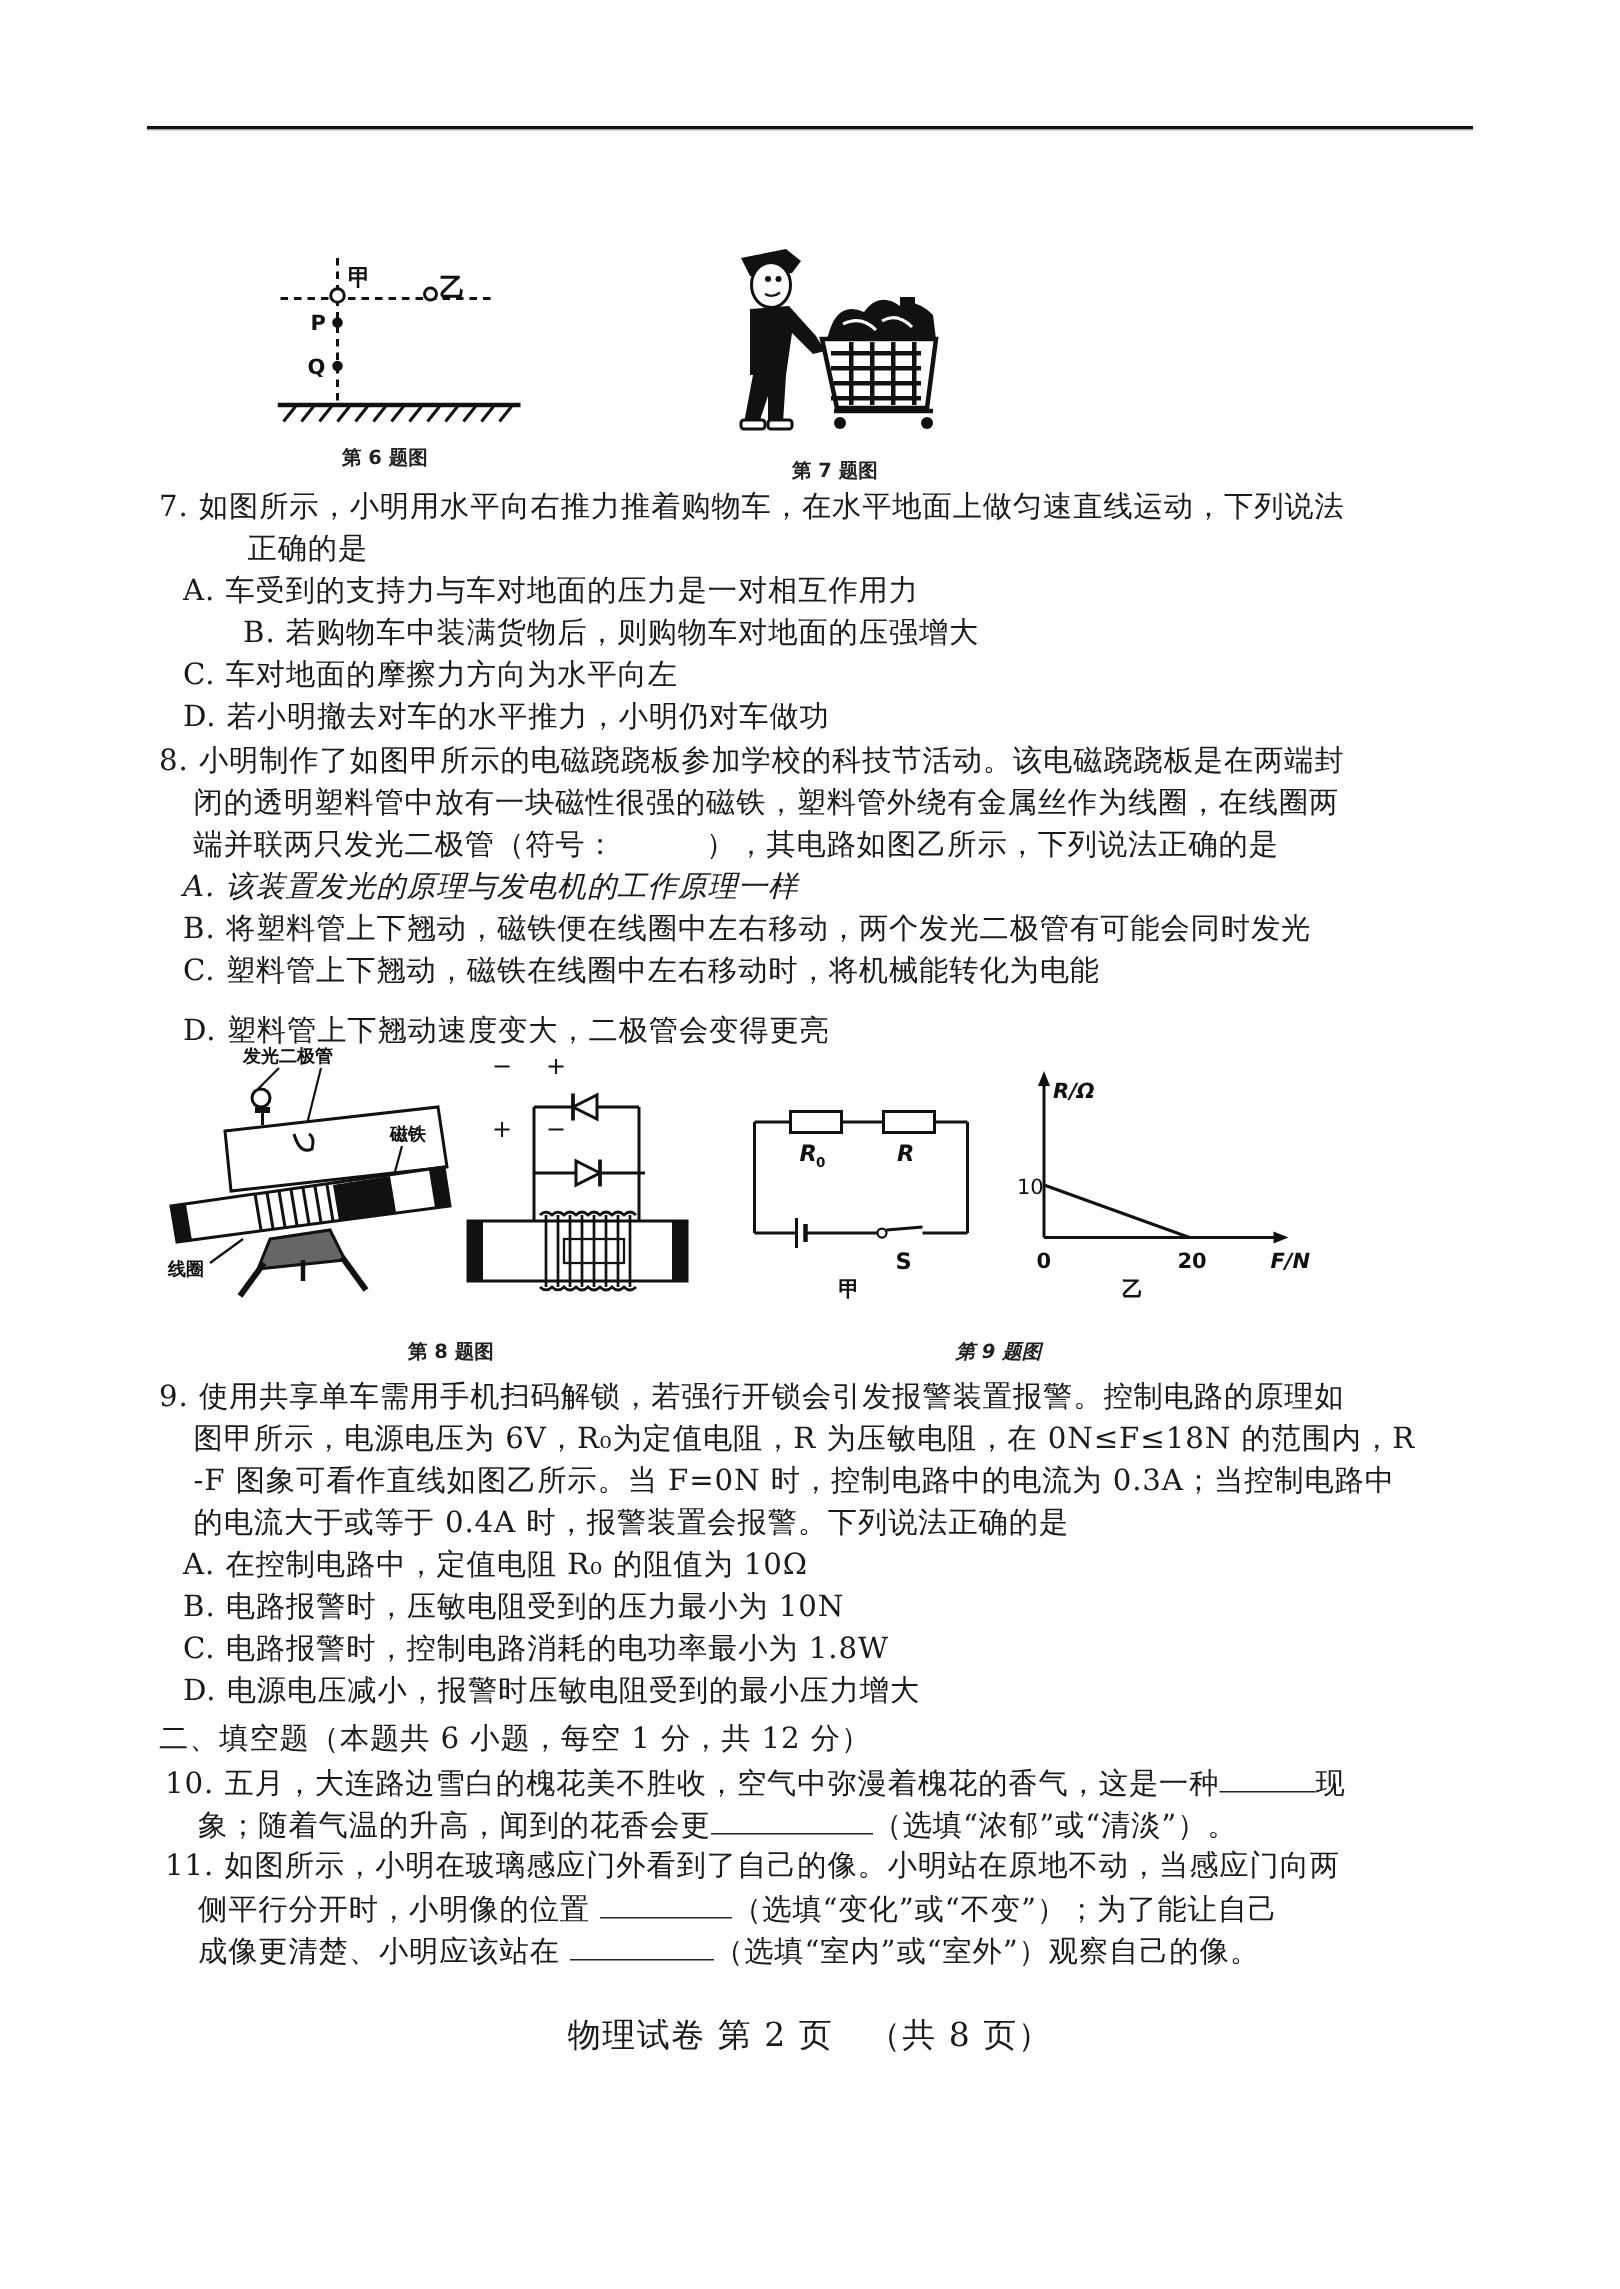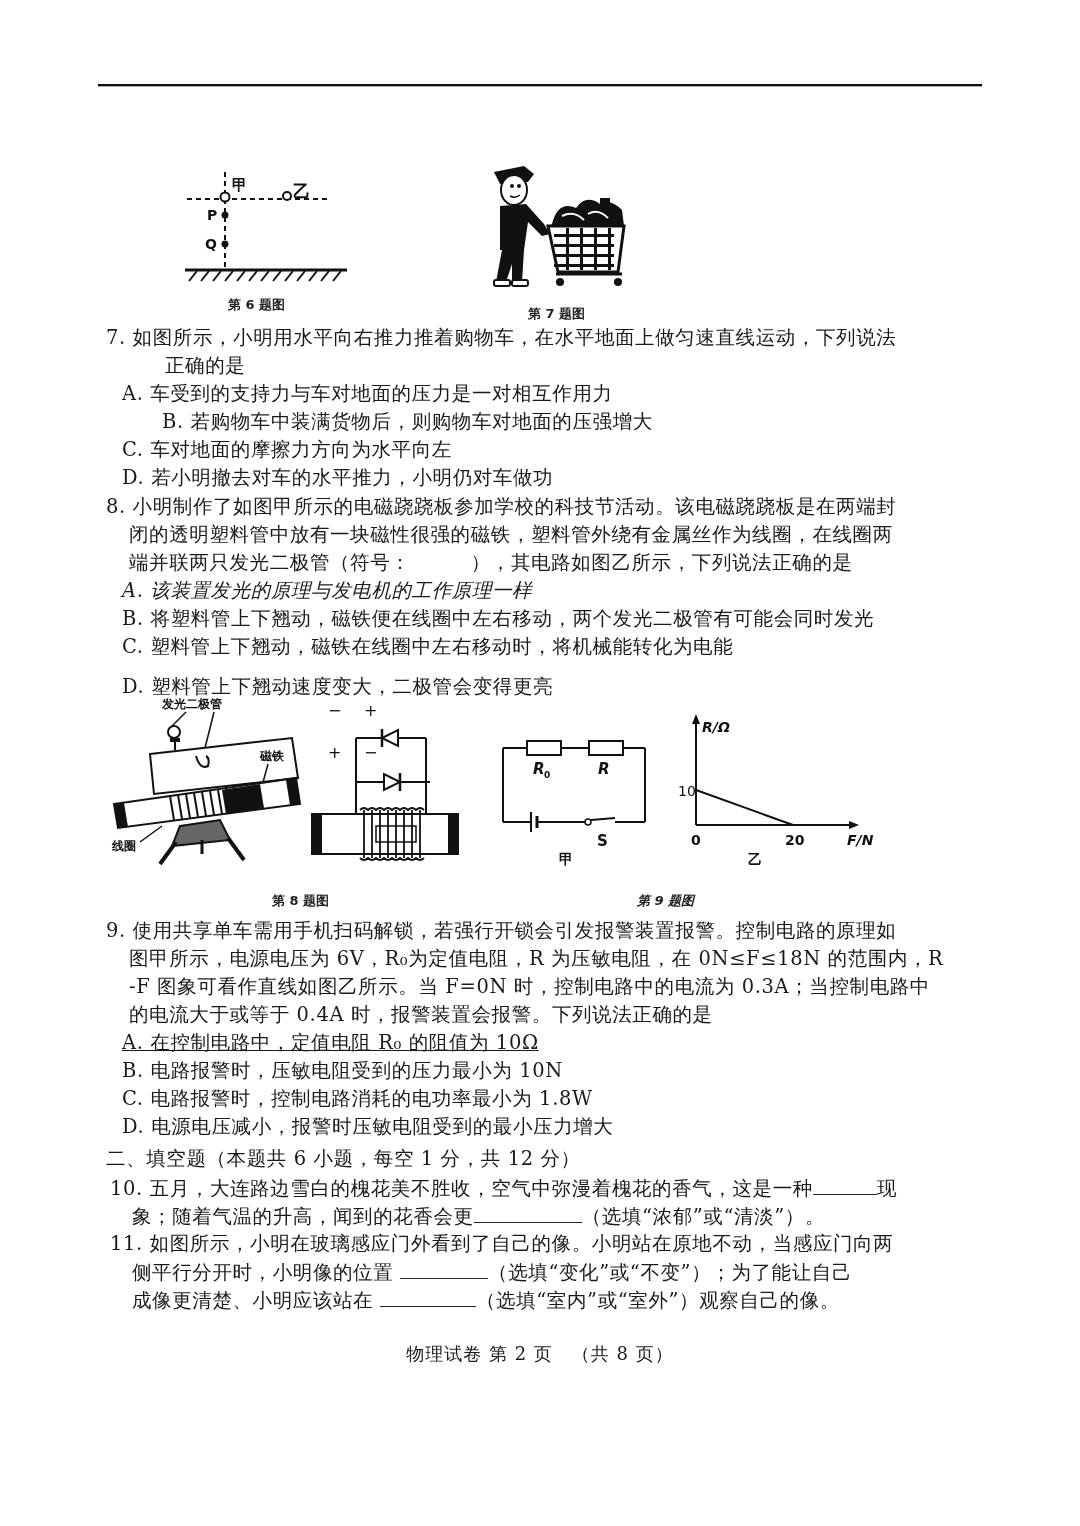--- a/index.html
+++ b/index.html
@@ -17,21 +17,21 @@
       position: absolute; font-size: 19.5px; line-height: 28px; white-space: nowrap;
       letter-spacing: 0.6px;
     }
     .caption {
       position: absolute; font-family: "DejaVu Sans", "Liberation Sans", sans-serif;
       font-weight: bold; font-size: 13px; color: #222;
     }
     .blank { display: inline-block; border-bottom: 1.5px solid #222; height: 20px; vertical-align: baseline; }
     .footer {
       position: absolute; top: 1342px; left: 0; width: 1080px; text-align: center;
-      font-size: 18px; letter-spacing: 1px;
+      font-size: 22px; letter-spacing: 1px;
     }
     svg text { font-family: "DejaVu Sans", "Liberation Sans", sans-serif; }
   </style>
 </head>
 <body>
 
 <div class="top-rule"></div>
 
 <div class="abs" style="left:185px;top:170px;width:170px;height:125px;">
   <svg width="170" height="125" viewBox="0 0 170 125">
@@ -231,21 +231,21 @@
     </g>
   </svg>
 </div>
 <div class="caption" style="left:637px;top:892px;font-style:italic;">第 9 题图</div>
 
 <div>
   <div class="line" style="left:106px;top:917px;">9. 使用共享单车需用手机扫码解锁，若强行开锁会引发报警装置报警。控制电路的原理如</div>
   <div class="line" style="left:129px;top:945px;">图甲所示，电源电压为 6V，R₀为定值电阻，R 为压敏电阻，在 0N≤F≤18N 的范围内，R</div>
   <div class="line" style="left:129px;top:973px;">-F 图象可看作直线如图乙所示。当 F=0N 时，控制电路中的电流为 0.3A；当控制电路中</div>
   <div class="line" style="left:129px;top:1001px;">的电流大于或等于 0.4A 时，报警装置会报警。下列说法正确的是</div>
-  <div class="line" style="left:122px;top:1029px;text-decoration:underline;">A. 在控制电路中，定值电阻 R₀ 的阻值为 10Ω</div>
+  <div class="line" style="left:122px;top:1029px;">A. 在控制电路中，定值电阻 R₀ 的阻值为 10Ω</div>
   <div class="line" style="left:122px;top:1057px;">B. 电路报警时，压敏电阻受到的压力最小为 10N</div>
   <div class="line" style="left:122px;top:1085px;">C. 电路报警时，控制电路消耗的电功率最小为 1.8W</div>
   <div class="line" style="left:122px;top:1113px;">D. 电源电压减小，报警时压敏电阻受到的最小压力增大</div>
 </div>
 
 <div class="line" style="left:106px;top:1145px;">二、填空题（本题共 6 小题，每空 1 分，共 12 分）</div>
 
 <div>
   <div class="line" style="left:110px;top:1174px;">
     <span>10. 五月，大连路边雪白的槐花美不胜收，空气中弥漫着槐花的香气，这是一种</span><span class="blank" style="width:64px;"></span><span>现</span>

